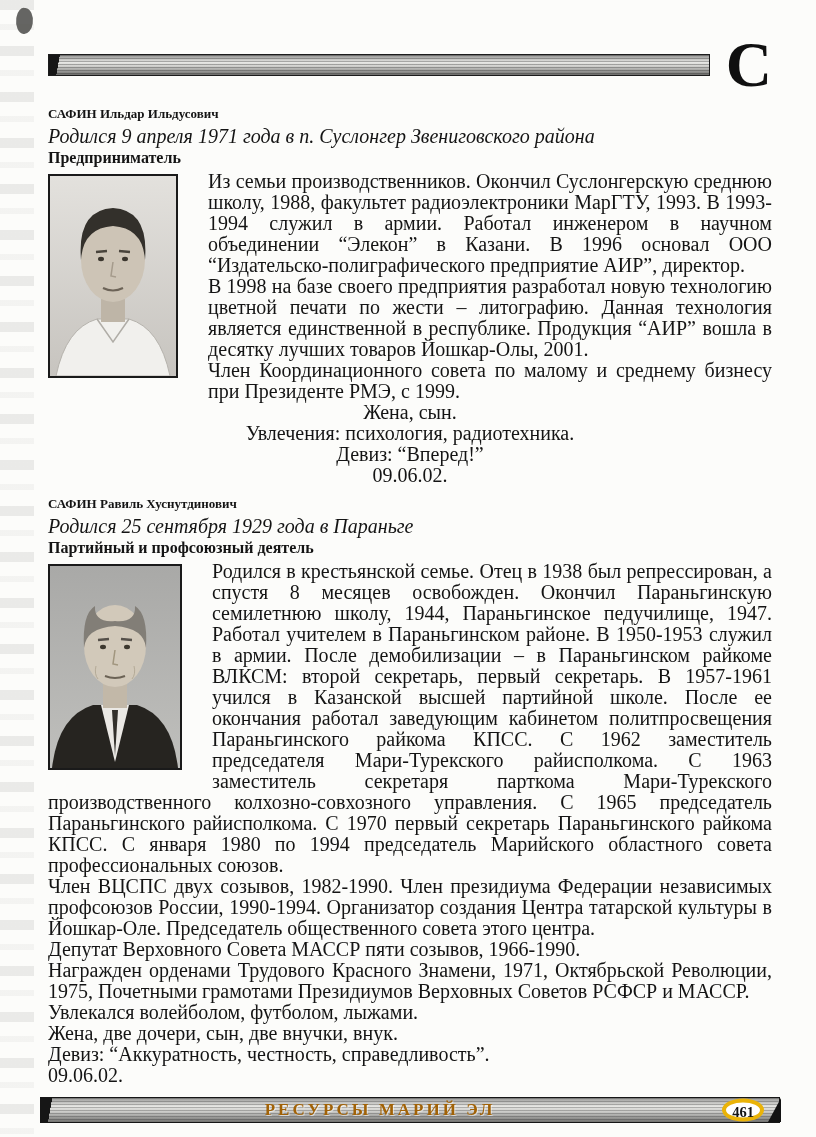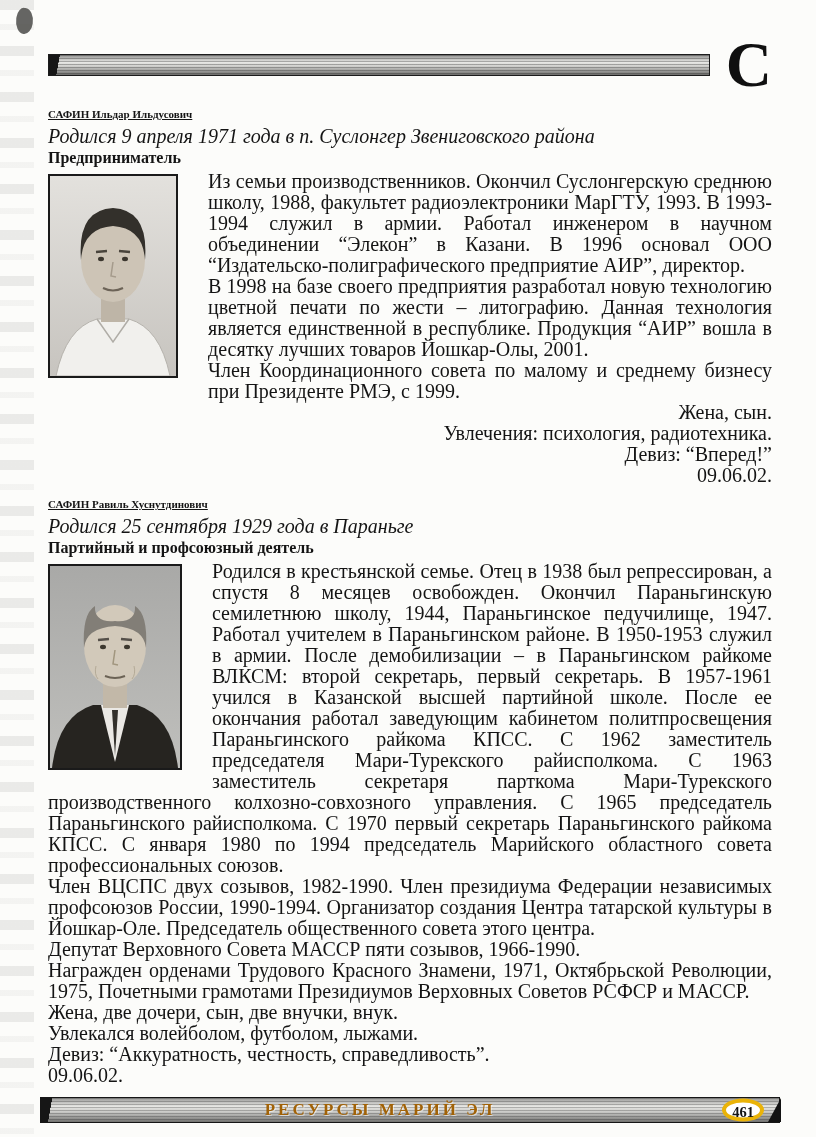--- a/index.html
+++ b/index.html
@@ -49,26 +49,26 @@
   }
   .section-letter {
     width:54px; margin-left:8px;
     font-size:64px; font-weight:bold; line-height:.85;
     text-align:right; color:#101010;
   }
 
   
   .entry { text-align:left; }
   .entry-2 { margin-top:8px; }
-  .person-name  { font-size:11px; font-weight:bold; line-height:20px;text-decoration:underline; }
+  .person-name  { font-size:13px; font-weight:bold; line-height:20px; }
   .birth-line   { font-size:20px; font-style:italic; line-height:20px; margin-top:2px; }
   .occupation   { font-size:16px; font-weight:bold; line-height:20px; margin-top:2px; }
   .bio { margin-top:3px; font-size:20px; line-height:21px; text-align:justify; }
   .bio p { margin:0; }
-  .bio p.after-photo { clear:left; text-align:right; }
+  .bio p.after-photo { clear:left; text-align:center; }
 
   .photo {
     float:left; border:2px solid #1a1a1a; background:#c9c9c7;
     margin:3px 30px 8px 0;
   }
   .photo-1 { width:130px; height:204px; }
   .photo-2 { width:134px; height:206px; }
   .photo svg { display:block; width:100%; height:100%; }
 
   
@@ -180,22 +180,22 @@
             <ellipse cx="77" cy="81" rx="3" ry="2.2" fill="#3d382f"></ellipse>
             <path d="M65 84 L63 98 L68 99" fill="none" stroke="#a1967f" stroke-width="1.5"></path>
             <path d="M55 110 Q65 114 75 110" fill="none" stroke="#6b6255" stroke-width="2"></path>
             <path d="M46 100 Q44 108 48 113 M84 100 Q86 108 82 113" fill="none" stroke="#b4aa97" stroke-width="1"></path>
           </svg>
         </div>
         <p>Родился в крестьянской семье. Отец в 1938 был репрессирован, а спустя 8 месяцев освобожден. Окончил Параньгинскую семилетнюю школу, 1944, Параньгинское педучилище, 1947. Работал учителем в Параньгинском районе. В 1950-1953 служил в армии. После демобилизации – в Параньгинском райкоме ВЛКСМ: второй секретарь, первый секретарь. В 1957-1961 учился в Казанской высшей партийной школе. После ее окончания работал заведующим кабинетом политпросвещения Параньгинского райкома КПСС. С 1962 заместитель председателя Мари-Турекского райисполкома. С 1963 заместитель секретаря парткома Мари-Турекского производственного колхозно-совхозного управления. С 1965 председатель Параньгинского райисполкома. С 1970 первый секретарь Параньгинского райкома КПСС. С января 1980 по 1994 председатель Марийского областного совета профессиональных союзов.</p>
         <p>Член ВЦСПС двух созывов, 1982-1990. Член президиума Федерации независимых профсоюзов России, 1990-1994. Организатор создания Центра татарской культуры в Йошкар-Оле. Председатель общественного совета этого центра.</p>
         <p>Депутат Верховного Совета МАССР пяти созывов, 1966-1990.</p>
         <p>Награжден орденами Трудового Красного Знамени, 1971, Октябрьской Революции, 1975, Почетными грамотами Президиумов Верховных Советов РСФСР и МАССР.</p>
+        <p>Увлекался волейболом, футболом, лыжами.</p>
         <p>Жена, две дочери, сын, две внучки, внук.</p>
-        <p>Увлекался волейболом, футболом, лыжами.</p>
         <p>Девиз: “Аккуратность, честность, справедливость”.</p>
         <p>09.06.02.</p>
       </div>
     </section>
 
   </div>
 
   <div class="footer">
     <div class="footer-bar">
       <div class="footer-endcap"></div>

